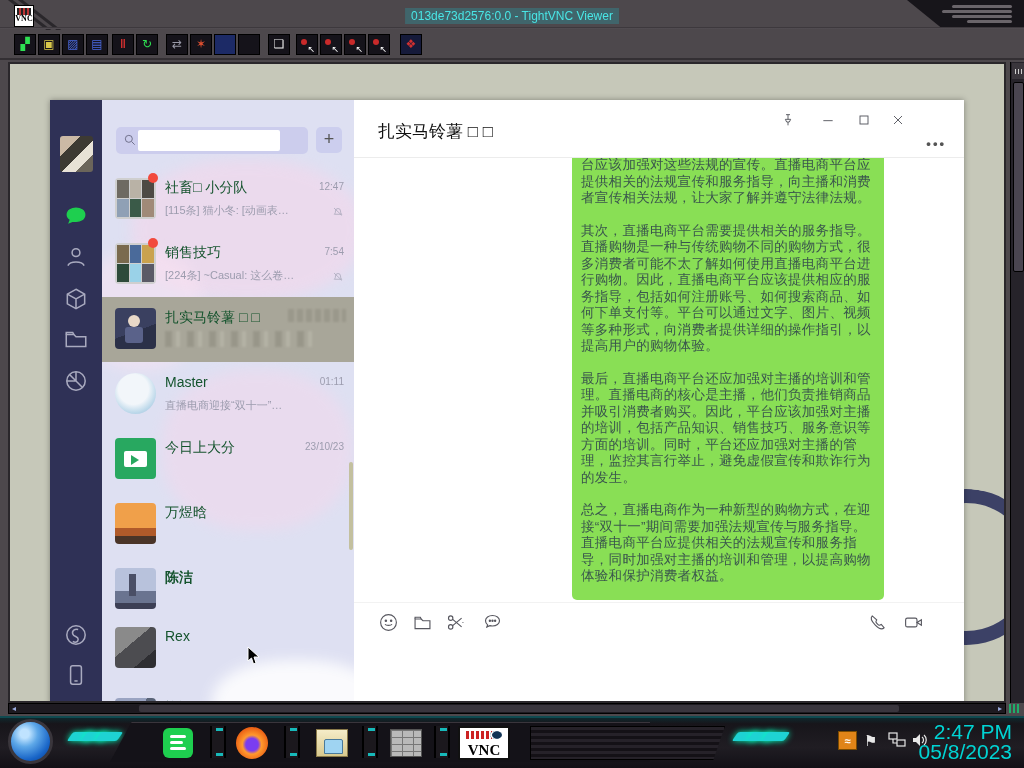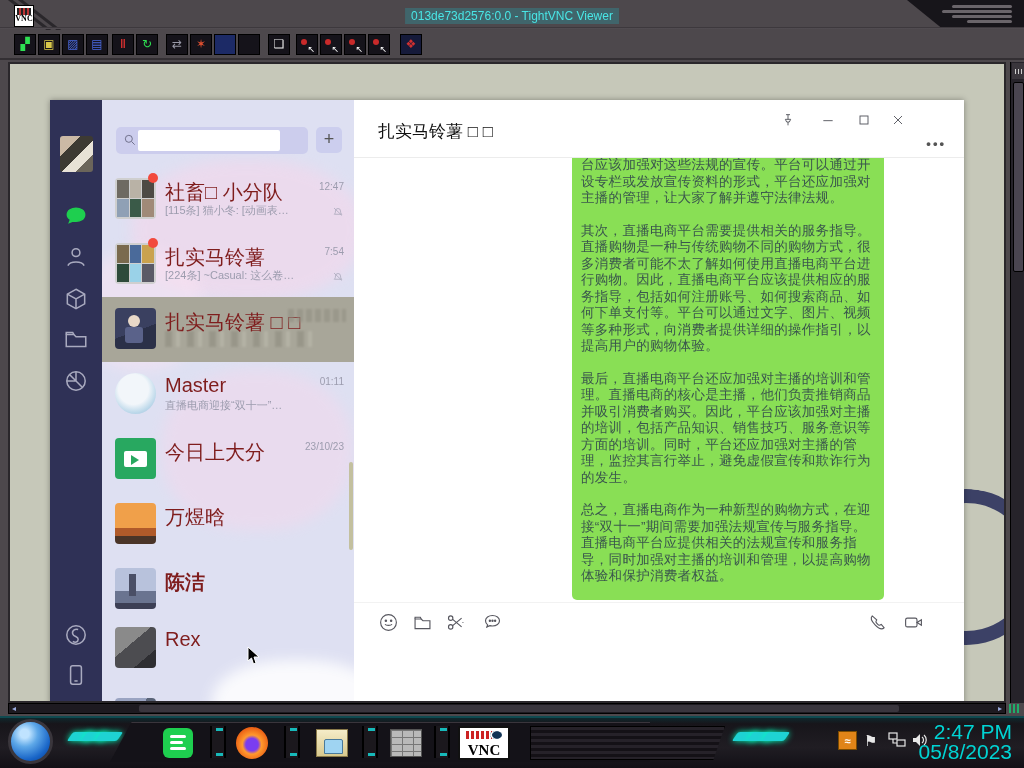--- a/index.html
+++ b/index.html
@@ -62,21 +62,21 @@
   .add-btn{position:absolute;left:214px;top:27px;width:26px;height:26px;background:#ccceee;border-radius:5px;
     color:#555;font-size:18px;line-height:24px;text-align:center;font-weight:300;}
 
   .chat-item{position:absolute;left:0;width:252px;height:65px;}
   .chat-item.selected{background:#a8a699;}
   .ci-avatar{position:absolute;left:13px;top:11px;width:41px;height:41px;border-radius:4px;overflow:hidden;}
   .ci-avatar.round{border-radius:50%;}
   .av-grid{display:grid;grid-template-columns:1fr 1fr 1fr;grid-template-rows:1fr 1fr;gap:1px;width:100%;height:100%;background:#cfcfcf;padding:2px;}
   .av-grid i{background:#9a948c;}
   .red-dot{position:absolute;left:46px;top:6px;width:10px;height:10px;border-radius:50%;background:#f24a3d;}
-  .ci-name{position:absolute;left:63px;top:12px;font-size:20px;color:#7f1d1d;white-space:nowrap;}
+  .ci-name{position:absolute;left:63px;top:12px;font-size:14px;color:#14532d;white-space:nowrap;}
   .ci-time{position:absolute;right:10px;top:14px;font-size:10px;color:#9c9cae;}
   .ci-prev{position:absolute;left:63px;top:36px;width:150px;font-size:11px;color:#9c9cae;white-space:nowrap;overflow:hidden;}
   .mute{position:absolute;right:10px;top:37px;width:12px;height:12px;color:#a2a2b4;}
   .mute svg{width:100%;height:100%;stroke:currentColor;fill:none;stroke-width:1.4;}
   .noise-line{position:absolute;left:8px;top:34px;width:190px;height:16px;opacity:.6;
     background:repeating-linear-gradient(90deg,#8f8d80 0 7px,transparent 7px 11px,#bdbbae 11px 15px,transparent 15px 22px);filter:blur(1px);}
   .noise-time{position:absolute;right:8px;top:12px;width:58px;height:13px;opacity:.55;
     background:repeating-linear-gradient(90deg,#8f8d80 0 6px,transparent 6px 9px);filter:blur(1px);}
   .list-thumb{position:absolute;right:1px;top:362px;width:4px;height:88px;background:#c3c09f;border-radius:2px;}
 
@@ -285,21 +285,21 @@
             <div class="av-grid">
                 <i style="background:#7a6a4e;"></i>
                 <i style="background:#4a6a9a;"></i>
                 <i style="background:#caa24e;"></i>
                 <i style="background:#2e4a3a;"></i>
                 <i style="background:#9ad2e8;"></i>
                 <i style="background:#5a5a66;"></i>
               </div>
           </div>
           <div class="red-dot"></div>
-          <div class="ci-name">扎实马铃薯</div>
+          <div class="ci-name">销售技巧</div>
           <div class="ci-time">7:54</div>
           <div class="ci-prev">[224条] ~Casual: 这么卷…</div>
           <span class="mute">
             <svg viewBox="0 0 24 24">
                 <path d="M7 10a5 5 0 0110 0c0 4 1.5 5.5 2.5 6.5H4.5C5.5 15.5 7 14 7 10z"></path>
                 <path d="M4 4l16 15"></path>
               </svg>
           </span>
         </div>
 
@@ -375,21 +375,21 @@
           <div class="wctl" style="right:58px;">
             <svg viewBox="0 0 24 24">
                 <path d="M6 6l12 12M18 6L6 18"></path>
               </svg>
           </div>
           <div class="more-dots">•••</div>
         </div>
 
         <div class="wx-msgs">
           <div class="bubble">
-            <p>台应该加强对这些法规的宣传。平台可以通过开设专栏或发放宣传资料的形式，平台还应加强对主播的管理，让大家了解并遵守法律法规。</p>
+            <p>台应该加强对这些法规的宣传。直播电商平台应提供相关的法规宣传和服务指导，向主播和消费者宣传相关法规，让大家了解并遵守法律法规。</p>
             <p>其次，直播电商平台需要提供相关的服务指导。直播购物是一种与传统购物不同的购物方式，很多消费者可能不太了解如何使用直播电商平台进行购物。因此，直播电商平台应该提供相应的服务指导，包括如何注册账号、如何搜索商品、如何下单支付等。平台可以通过文字、图片、视频等多种形式，向消费者提供详细的操作指引，以提高用户的购物体验。</p>
             <p>最后，直播电商平台还应加强对主播的培训和管理。直播电商的核心是主播，他们负责推销商品并吸引消费者购买。因此，平台应该加强对主播的培训，包括产品知识、销售技巧、服务意识等方面的培训。同时，平台还应加强对主播的管理，监控其言行举止，避免虚假宣传和欺诈行为的发生。</p>
             <p>总之，直播电商作为一种新型的购物方式，在迎接“双十一”期间需要加强法规宣传与服务指导。直播电商平台应提供相关的法规宣传和服务指导，同时加强对主播的培训和管理，以提高购物体验和保护消费者权益。</p>
           </div>
         </div>
 
         <div class="wx-tools">
           <div class="tool" style="left:24px;">
             <svg viewBox="0 0 24 24">
                 <circle cx="12" cy="12" r="9"></circle>

